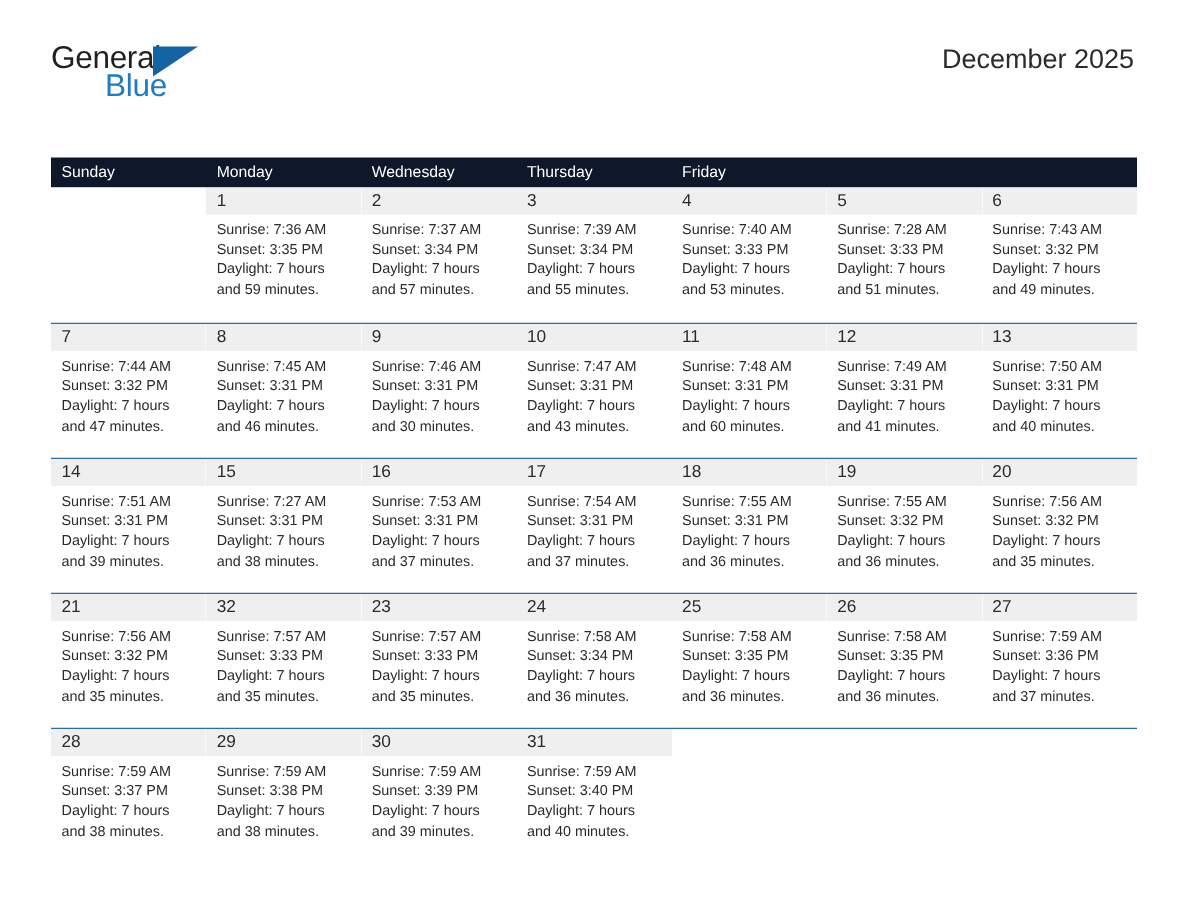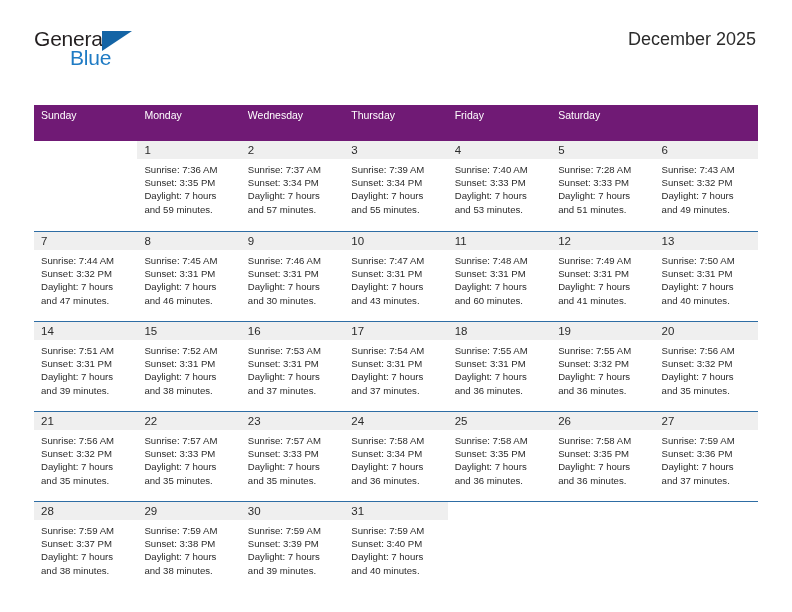--- a/index.html
+++ b/index.html
@@ -79,22 +79,22 @@
   
   .calendar {
     position: absolute;
     left: 34px;
     top: 105px;
     width: 724px;
   }
   .weekdays {
     display: grid;
     grid-template-columns: repeat(7, 1fr);
-    background: #701a75;
-    height: 36px;
+    background: #0f172a;
+    height: 20px;
   }
   .weekday {
     color: #ffffff;
     font-size: 10.5px;
     line-height: 20px;
     padding-left: 7px;
     white-space: nowrap;
   }
   .week {
     display: grid;
@@ -146,21 +146,20 @@
 
   </div>
 
   <div class="calendar">
     <div class="weekdays" id="weekday-row">
         <div class="weekday">Sunday</div>
         <div class="weekday">Monday</div>
         <div class="weekday">Wednesday</div>
         <div class="weekday">Thursday</div>
         <div class="weekday">Friday</div>
-        <div class="weekday">Saturday</div>
       </div>
     <div id="weeks-container">
         <div class="week">
           <div class="day empty">
             <div class="daynum"></div>
           </div>
           <div class="day filled">
             <div class="daynum">1</div>
             <div class="info">
               <div>Sunrise: 7:36 AM</div>
@@ -286,21 +285,21 @@
             <div class="info">
               <div>Sunrise: 7:51 AM</div>
               <div>Sunset: 3:31 PM</div>
               <div>Daylight: 7 hours</div>
               <div>and 39 minutes.</div>
             </div>
           </div>
           <div class="day filled">
             <div class="daynum">15</div>
             <div class="info">
-              <div>Sunrise: 7:52 AM</div>
+              <div>Sunrise: 7:27 AM</div>
               <div>Sunset: 3:31 PM</div>
               <div>Daylight: 7 hours</div>
               <div>and 38 minutes.</div>
             </div>
           </div>
           <div class="day filled">
             <div class="daynum">16</div>
             <div class="info">
               <div>Sunrise: 7:53 AM</div>
               <div>Sunset: 3:31 PM</div>
@@ -349,21 +348,21 @@
           <div class="day filled">
             <div class="daynum">21</div>
             <div class="info">
               <div>Sunrise: 7:56 AM</div>
               <div>Sunset: 3:32 PM</div>
               <div>Daylight: 7 hours</div>
               <div>and 35 minutes.</div>
             </div>
           </div>
           <div class="day filled">
-            <div class="daynum">22</div>
+            <div class="daynum">32</div>
             <div class="info">
               <div>Sunrise: 7:57 AM</div>
               <div>Sunset: 3:33 PM</div>
               <div>Daylight: 7 hours</div>
               <div>and 35 minutes.</div>
             </div>
           </div>
           <div class="day filled">
             <div class="daynum">23</div>
             <div class="info">

